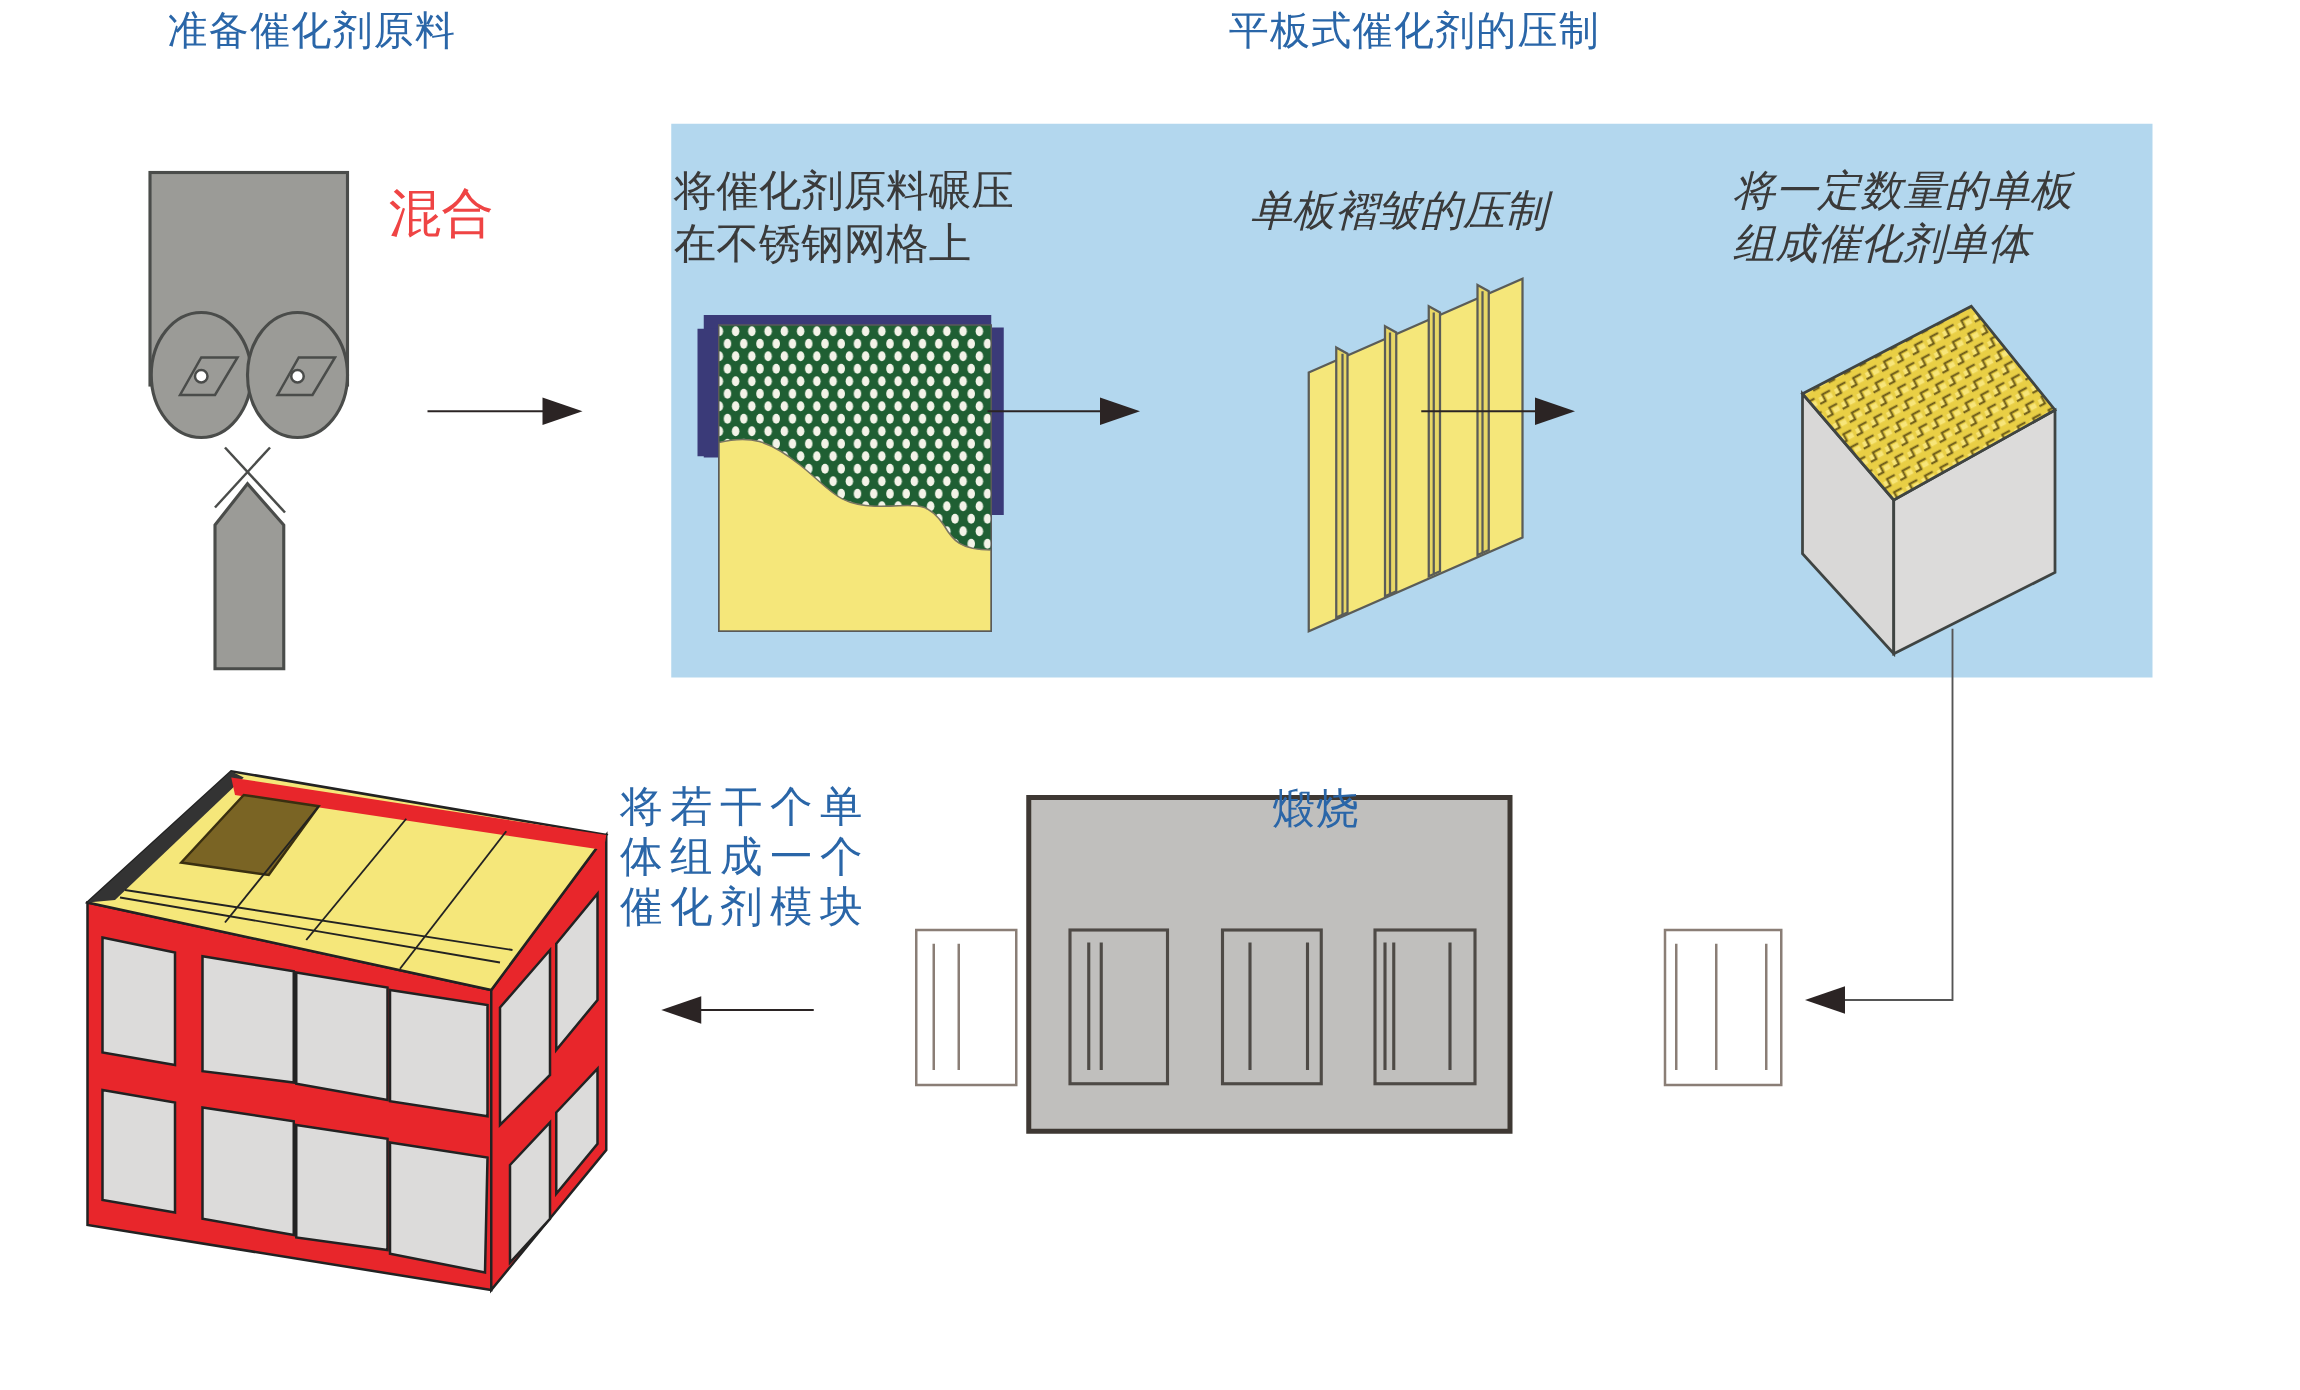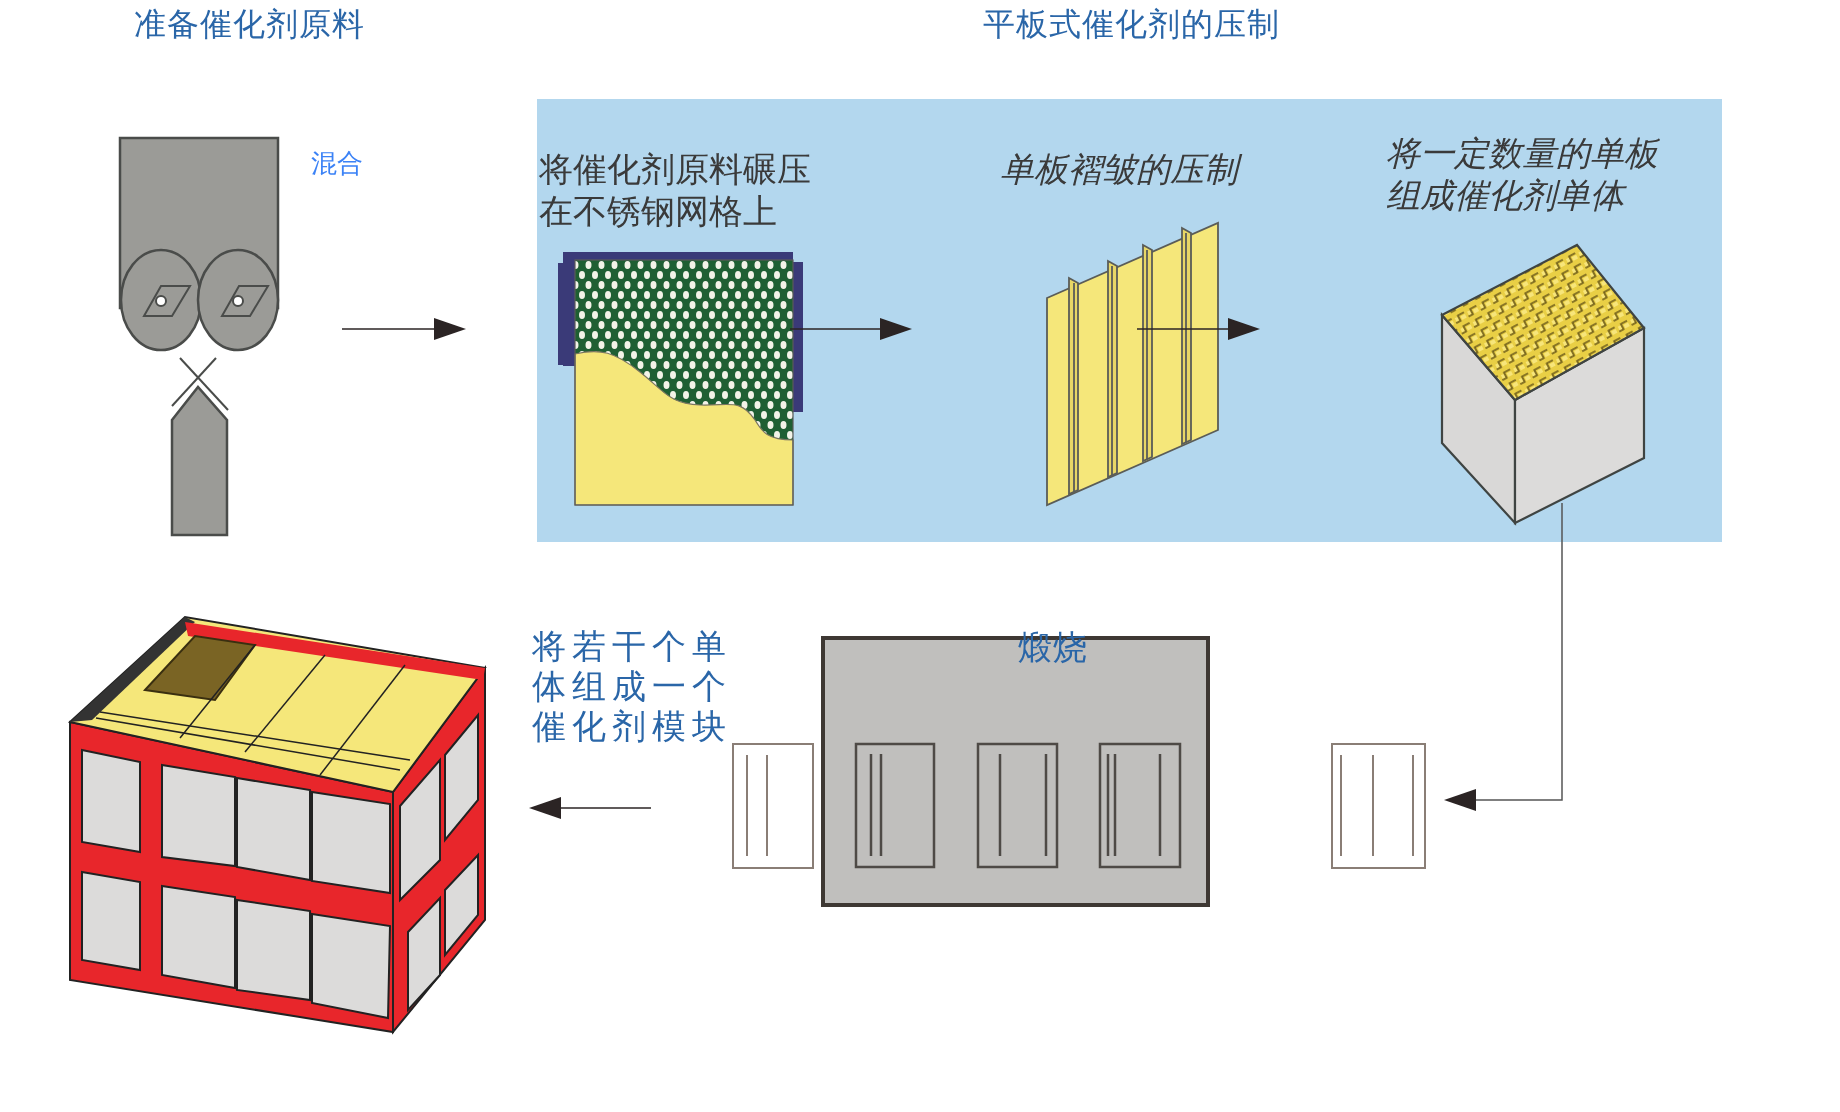--- a/index.html
+++ b/index.html
@@ -1,21 +1,21 @@
 <!DOCTYPE html>
 <html><head>
 <meta charset="utf-8">
 <style>
   html, body { margin: 0; padding: 0; background: #ffffff; }
   body { width: 1840px; height: 1112px; position: relative; overflow: hidden;
          font-family: "DejaVu Sans", sans-serif; }
   #diagram { position: absolute; left: 0; top: 0; }
   .lbl { position: absolute; white-space: nowrap; line-height: 1; }
   .title { color: #2a66a8; font-size: 32px; letter-spacing: 1px; }
-  .dark { color: #3b82f6; font-size: 26px; text-align: right; }
+  .dark { color: #ef4444; font-size: 42px; text-align: right; }
   .step { color: #3a3a3a; font-size: 34px; line-height: 42px; white-space: pre-line; }
   .blue-multi { color: #2a66a8; font-size: 34px; line-height: 40px; letter-spacing: 6px; white-space: pre-line; }
 </style>
 </head>
 <body>
 
 <svg id="diagram" width="1840" height="1112" viewBox="0 0 1840 1112" xmlns="http://www.w3.org/2000/svg">
   <defs>
     <pattern id="meshPat" x="0" y="0" width="13" height="20" patternUnits="userSpaceOnUse">
       <rect width="13" height="20" fill="#1f5f33"></rect>
@@ -147,21 +147,21 @@
       <polygon points="408,932 440,898 440,975 408,1010"></polygon>
       <polygon points="445,890 478,855 478,915 445,955"></polygon>
     </g>
   </g>
 </svg>
 
 <div class="lbl title" style="left:134px; top:8px;">准备催化剂原料</div>
 <div class="lbl title" style="left:983px; top:8px;">平板式催化剂的压制</div>
 
 <div class="lbl dark" style="left:311px; top:150px;">混合</div>
-<div class="lbl step" style="left:539px; top:148px;">将催化剂原料碾压
+<div class="lbl step" style="left:539px; top:132px;">将催化剂原料碾压
 在不锈钢网格上</div>
 <div class="lbl step" style="left:1000px; top:148px;font-style:italic;">单板褶皱的压制</div>
 <div class="lbl step" style="left:1386px; top:132px;font-style:italic;">将一定数量的单板
 组成催化剂单体</div>
 <div class="lbl title" style="left:1018px; top:594px; font-size:34px;margin-top:36px;">煅烧</div>
-<div class="lbl blue-multi" style="left:496px; top:626px;margin-left:36px;">将若干个单
+<div class="lbl blue-multi" style="left:496px; top:626px;">将若干个单
 体组成一个
 催化剂模块</div>
 
 </body></html>

